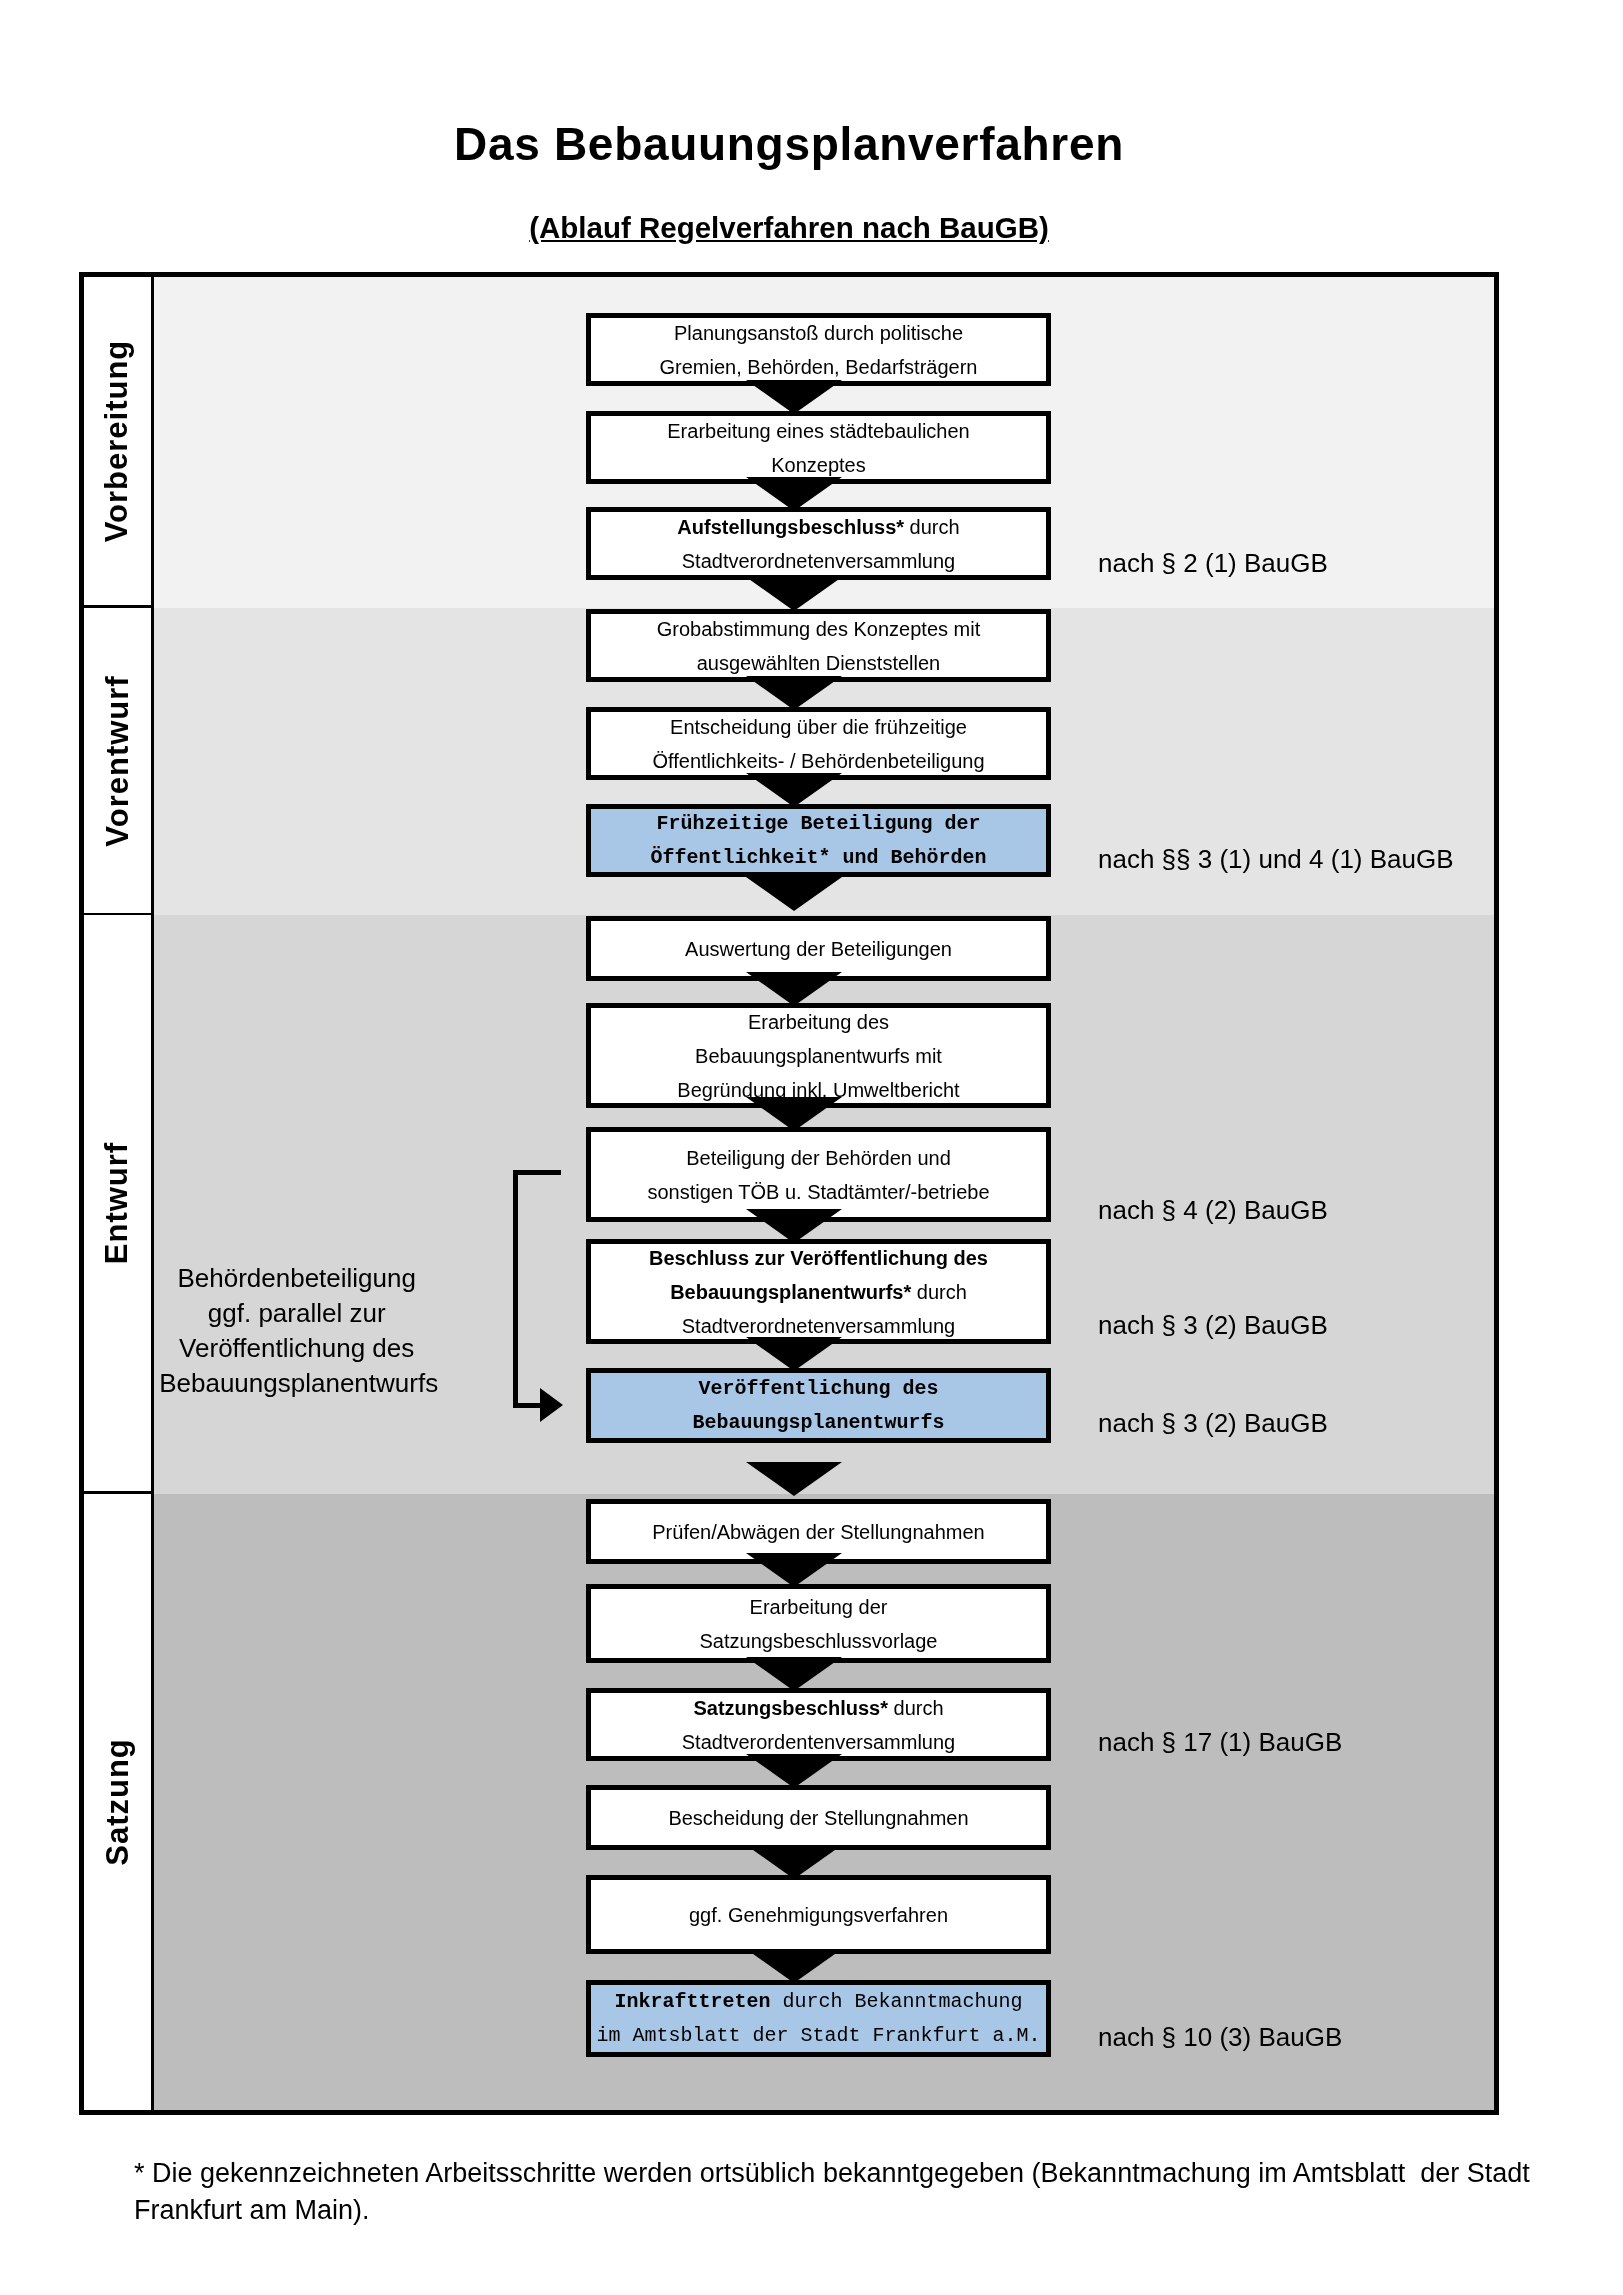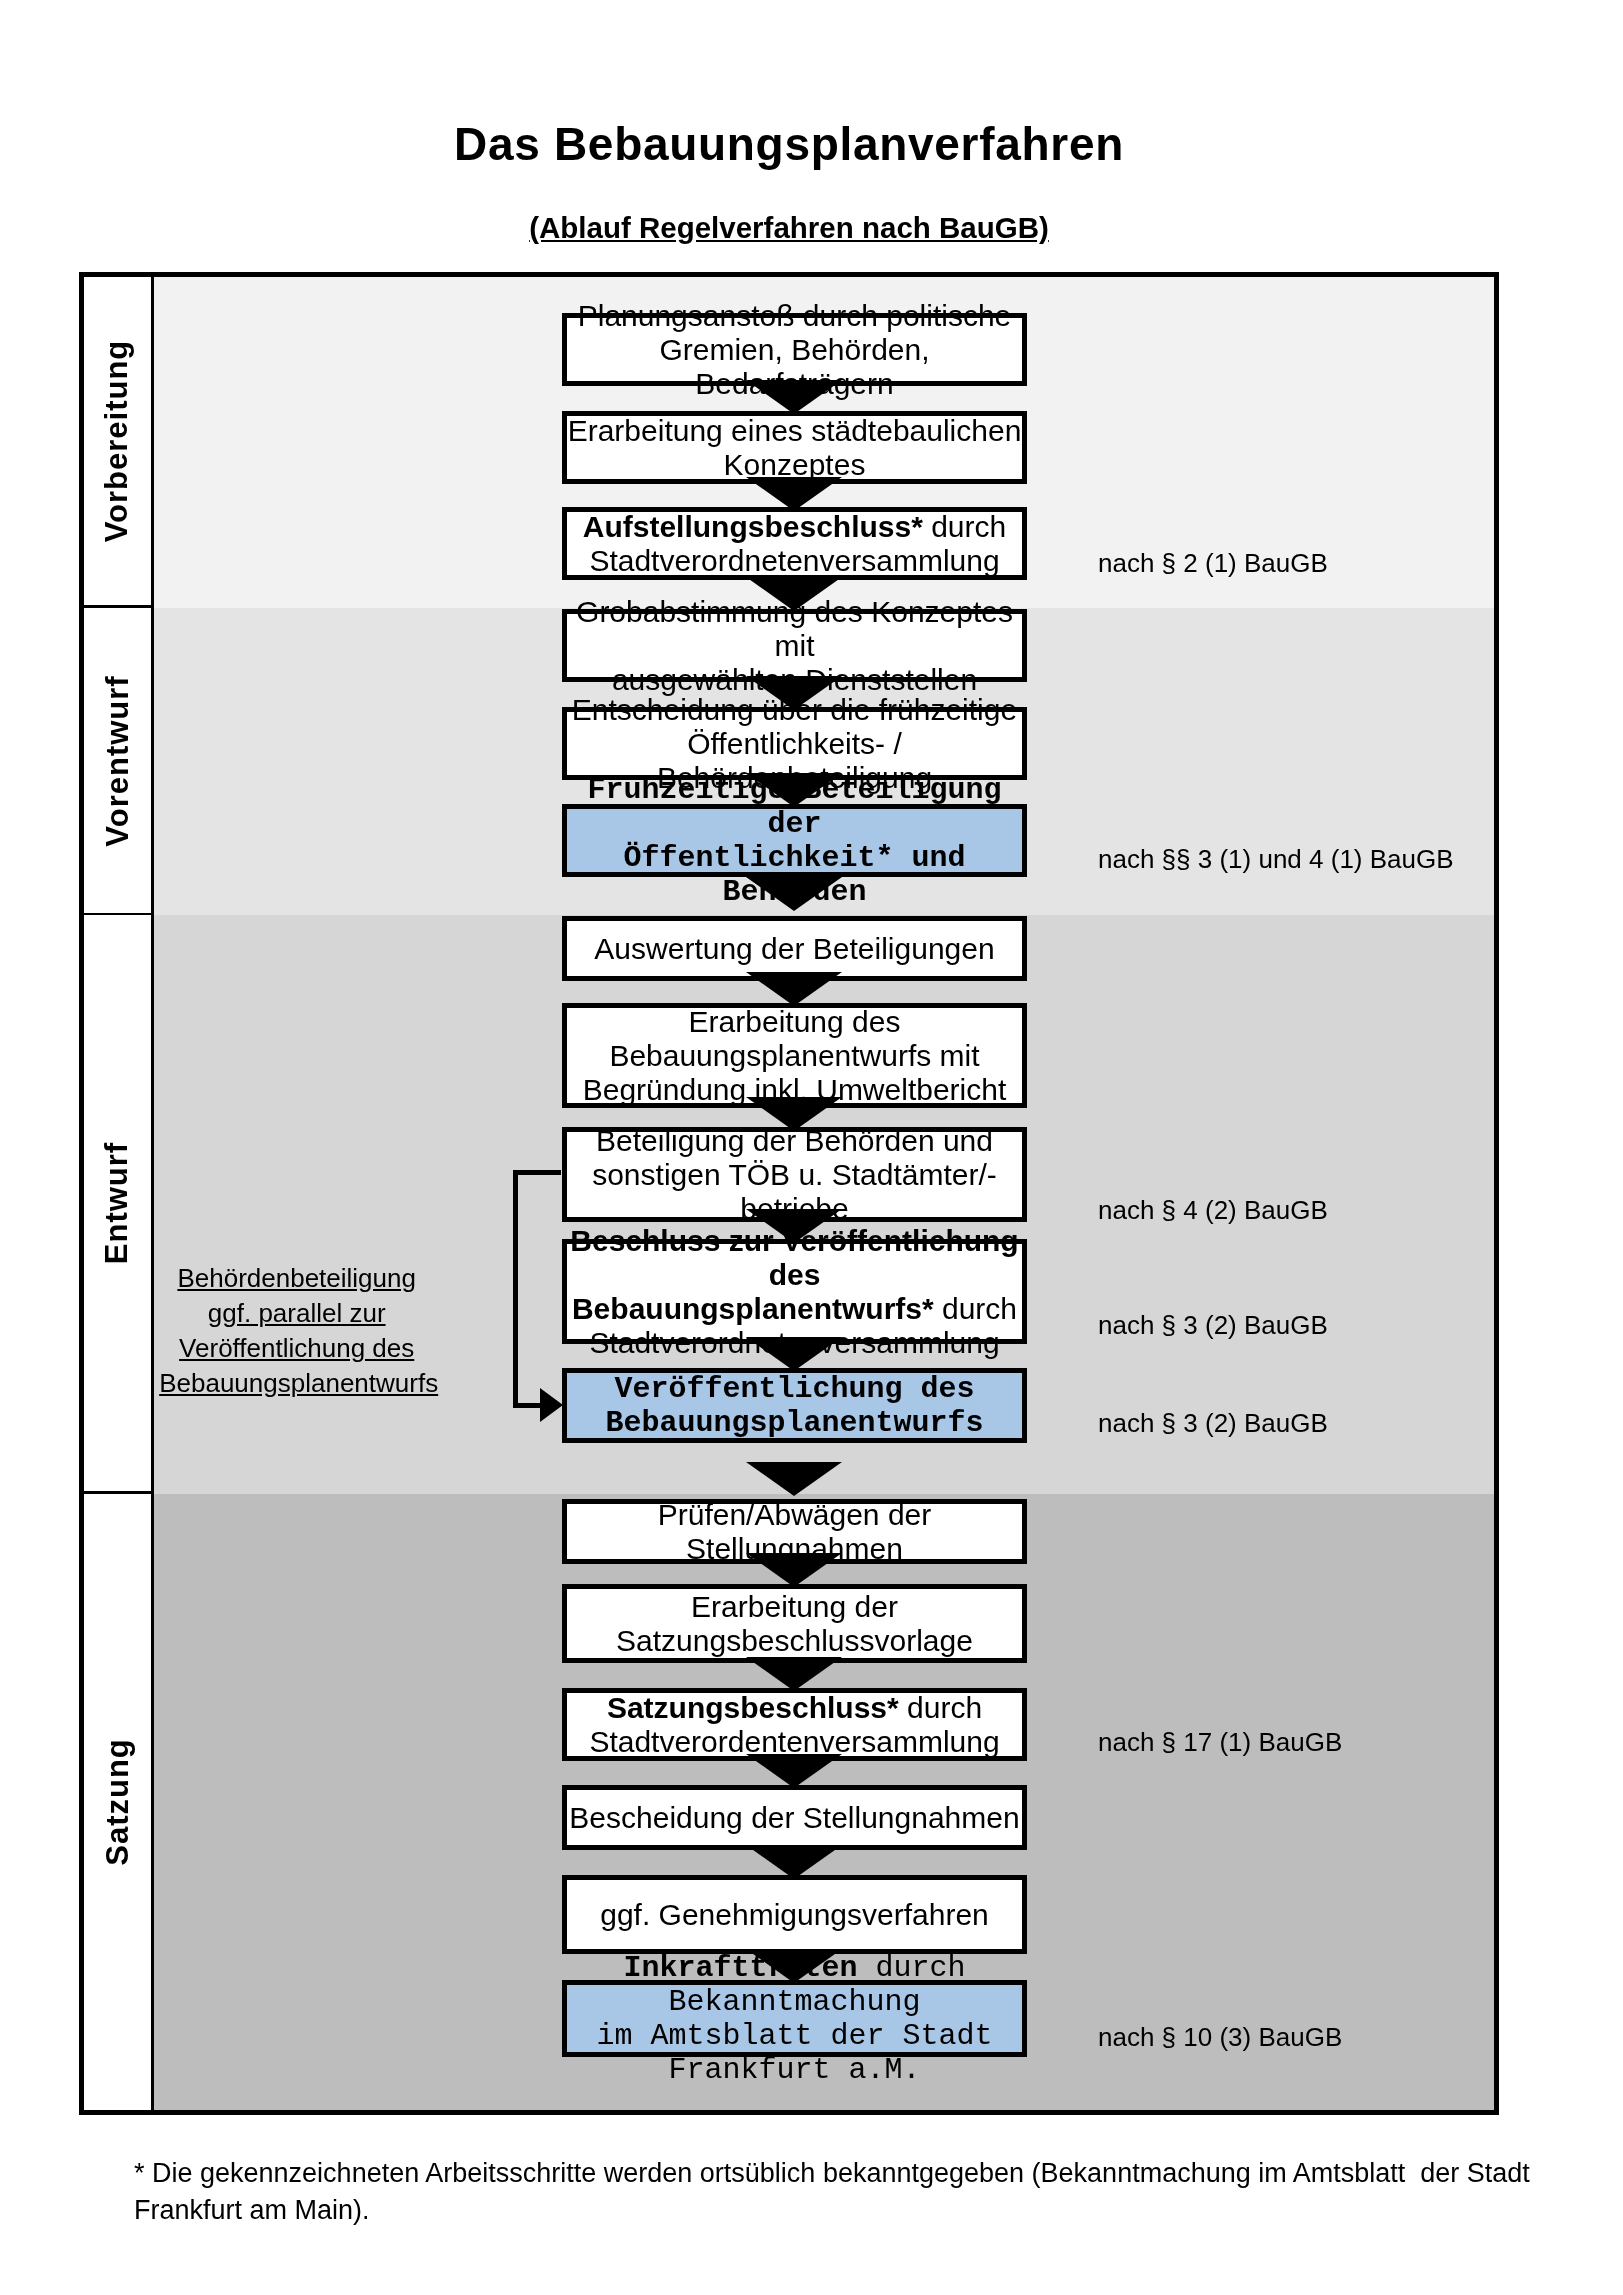--- a/index.html
+++ b/index.html
@@ -42,35 +42,35 @@
   .lc2{top:331px;height:308px;border-bottom:3.9px solid var(--border);}
   .lc3{top:638px;height:579px;border-bottom:3.9px solid var(--border);}
   .lc4{top:1217px;bottom:0;}
   .content{position:relative;flex:1;}
   .stripe{position:absolute;left:0;width:100%;}
   .stripe1{top:0;height:331px;background:var(--phase_bg_1);}
   .stripe2{top:331px;height:308px;background:var(--phase_bg_2);}
   .stripe3{top:638px;height:579px;background:var(--phase_bg_3);}
   .stripe4{top:1217px;bottom:0;background:var(--phase_bg_4);}
   .box{
-    position:absolute;left:408px;width:465px;box-sizing:border-box;
+    position:absolute;left:432px;width:465px;box-sizing:border-box;
     border:5.2px solid var(--border);background:#fff;
     display:flex;flex-direction:column;align-items:center;justify-content:center;
-    text-align:center;font-size:30px;line-height:34px;z-index:2;
+    text-align:center;font-size:20px;line-height:34px;z-index:2;
   }
   .box.hl{background:var(--highlight);font-family:Liberation Mono, monospace;}
   .arrow{
     position:absolute;left:592px;width:0;height:0;z-index:3;
     border-left:48px solid transparent;border-right:48px solid transparent;
     border-top:34px solid var(--border);
   }
   .ann{position:absolute;left:944px;font-size:26px;white-space:nowrap;z-index:2;}
   .side-note{
     position:absolute;left:5.2px;top:984px;width:275px;text-align:center;
-    font-size:26px;line-height:35px;z-index:2;text-decoration:underline;
+    font-size:26px;line-height:35px;z-index:2;
   }
   .conn{position:absolute;background:var(--border);z-index:1;}
   .conn-v{left:359px;top:893px;width:5.2px;height:238px;}
   .conn-h-top{left:359px;top:893px;width:48px;height:5.2px;}
   .conn-h-bot{left:359px;top:1126px;width:29px;height:5.2px;}
   .conn-arrowhead{
     position:absolute;left:386px;top:1111px;width:0;height:0;z-index:1;
     border-top:17px solid transparent;border-bottom:17px solid transparent;
     border-left:23.6px solid var(--border);
   }

